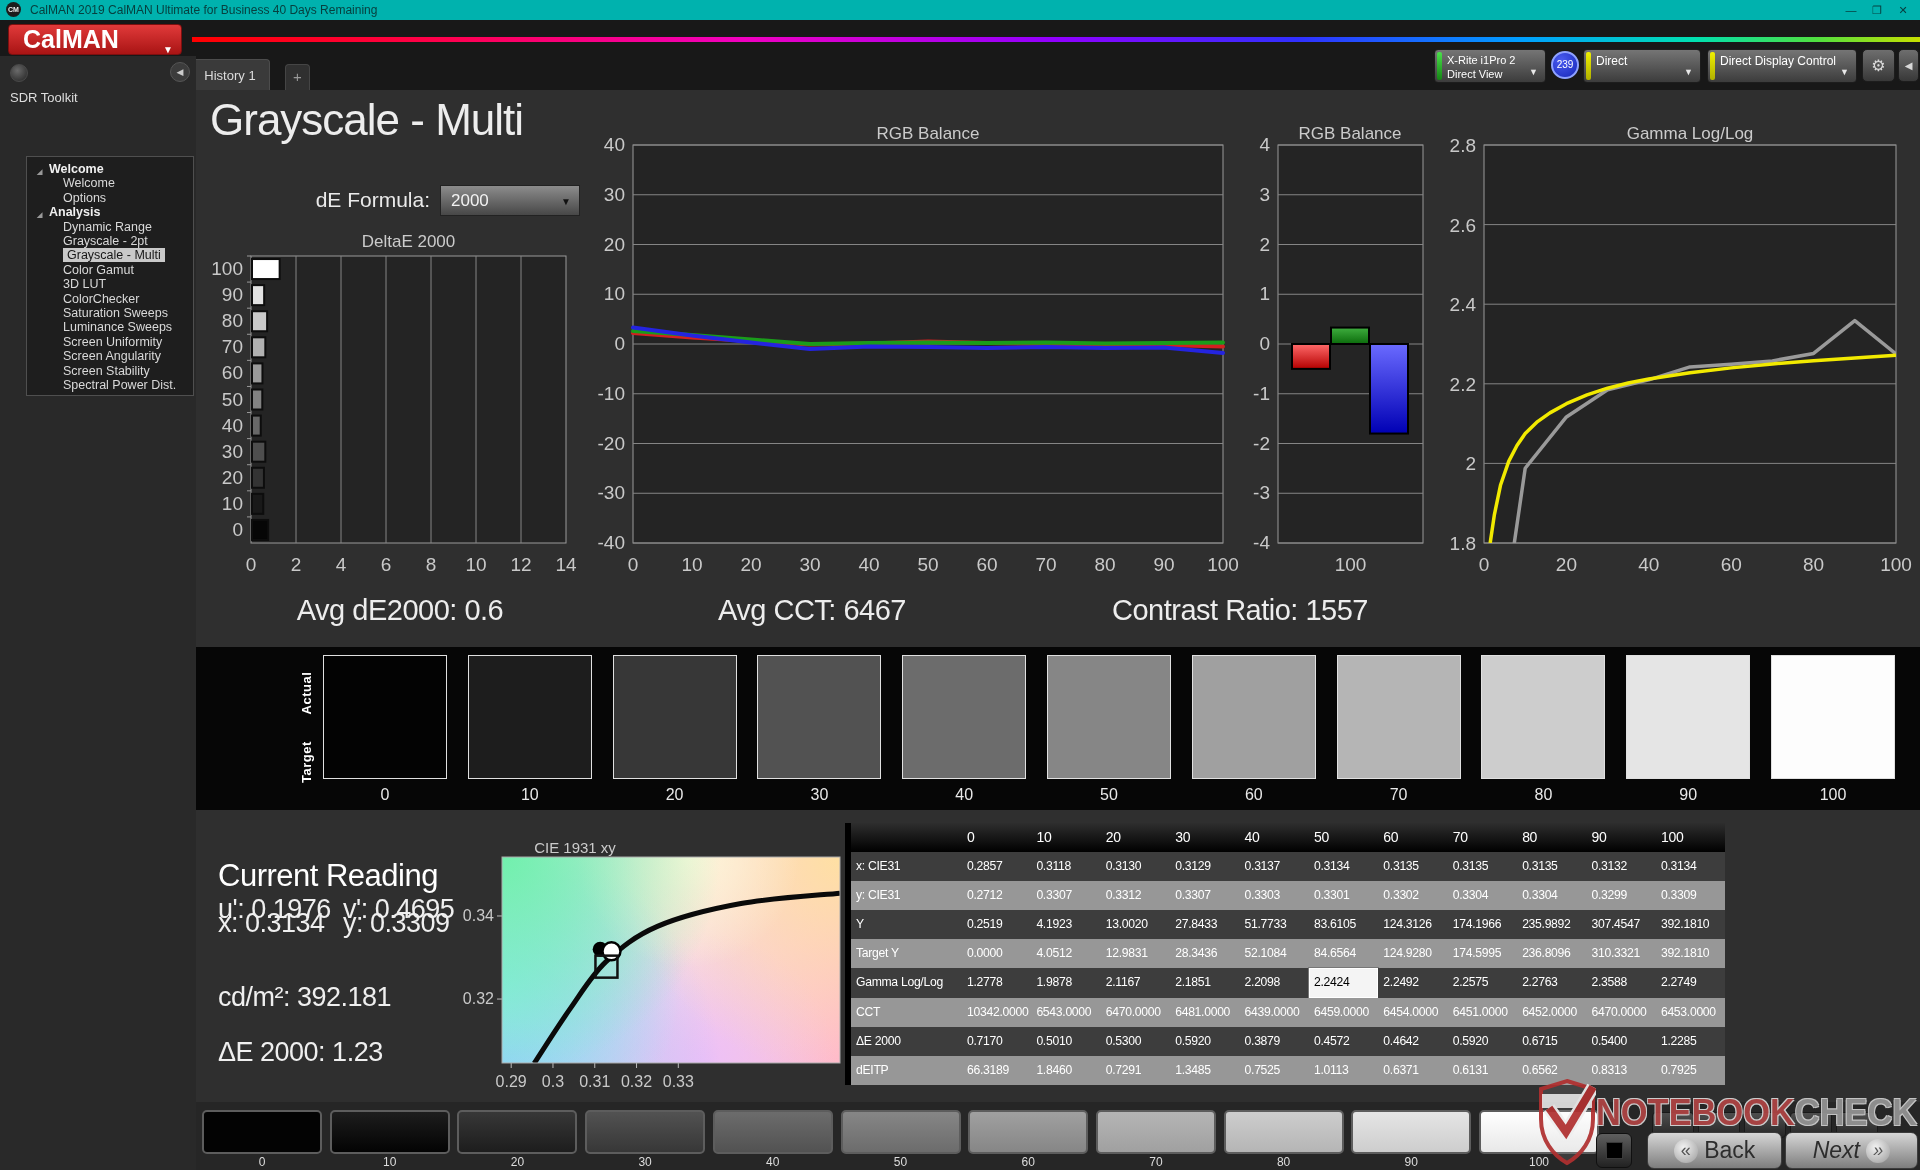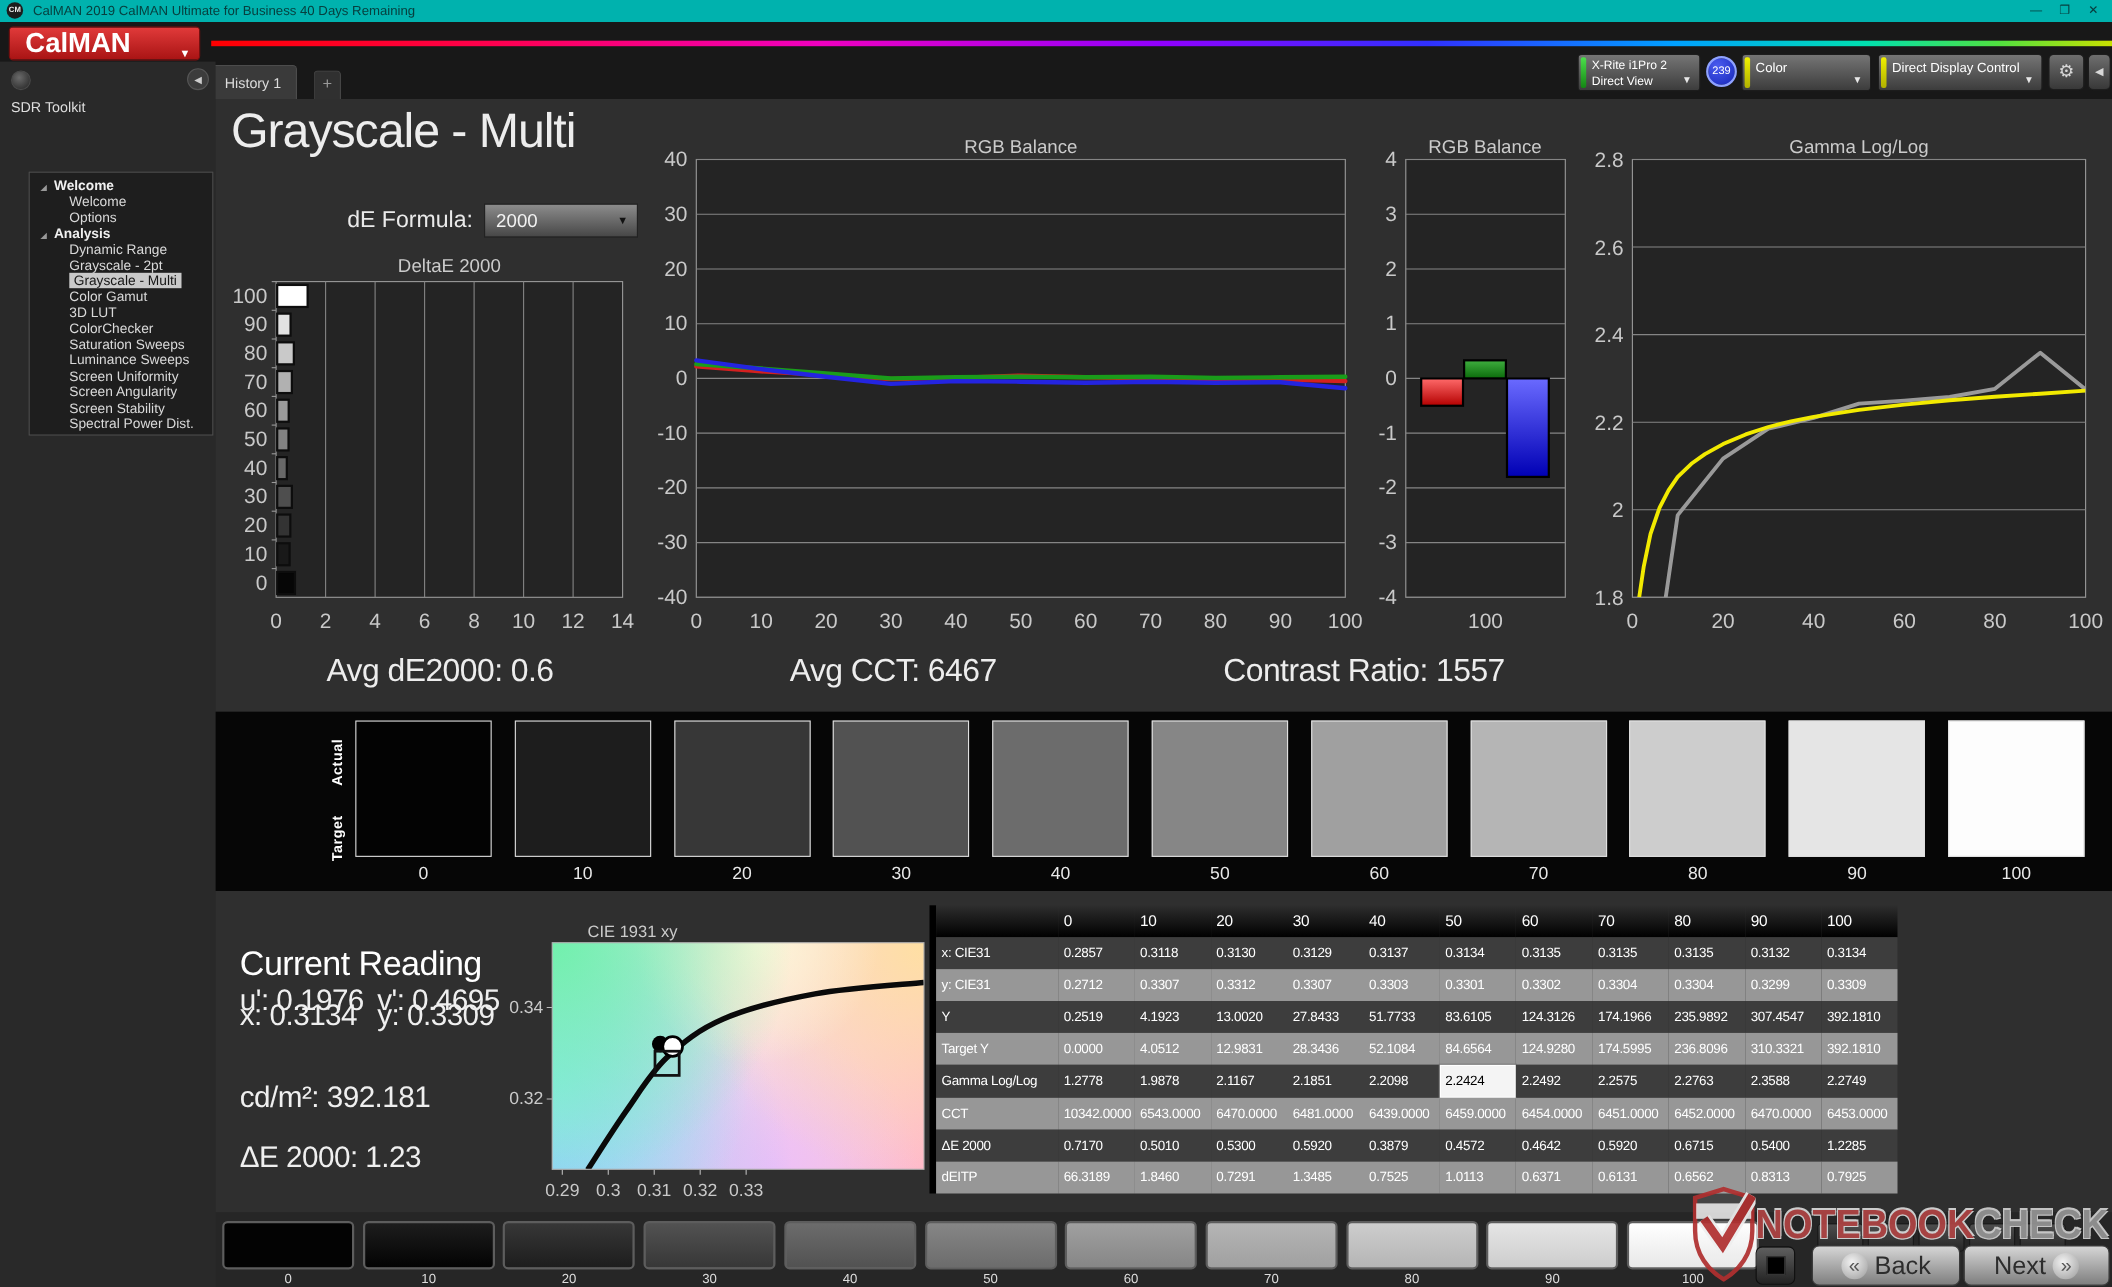--- a/index.html
+++ b/index.html
@@ -107,21 +107,21 @@
 
   
   .footband{position:absolute;left:196px;top:1102px;width:1724px;height:68px;background:#262626;}
   .fsw{position:absolute;top:1110px;width:120px;height:44px;border:2px solid #5d5d5d;border-radius:5px;}
   .fsw-label{position:absolute;top:1155px;width:120px;text-align:center;font-size:12px;color:#ddd;}
   .mini-btn{position:absolute;top:1112px;width:42px;height:26px;background:linear-gradient(#4e4e4e,#262626);border:1px solid #191919;border-radius:4px;}
   .stopbtn{position:absolute;left:1596px;top:1133px;width:36px;height:35px;background:linear-gradient(#5f5f5f,#222);border:1px solid #101010;border-radius:6px;}
   .stopbtn .sq{position:absolute;left:9px;top:8px;width:17px;height:17px;background:#000;border:1px solid #3a3a3a;}
   .navbtn{position:absolute;top:1132px;height:37px;background:linear-gradient(#d6d6d6,#7e7e7e);border:1px solid #3c3c3c;border-radius:7px;color:#2d2d2d;font-size:23px;text-align:center;line-height:35px;}
   .navbtn.back{left:1647px;width:135px;}
-  .navbtn.next{left:1785px;width:133px;}
+  .navbtn.next{left:1785px;width:133px;font-style:italic;}
   .navbtn .chev{display:inline-block;width:24px;height:24px;border-radius:50%;background:radial-gradient(circle at 40% 35%,#f2f2f2,#9a9a9a);color:#555;font-size:18px;line-height:23px;vertical-align:2px;}
 
   
   .watermark{position:absolute;left:1520px;top:1072px;width:400px;height:98px;z-index:30;pointer-events:none;opacity:0.93;}
   .wm-shield{position:absolute;left:18px;top:6px;}
   .wm-text{position:absolute;left:76px;top:20px;font-size:37px;font-weight:bold;white-space:nowrap;transform:scaleX(0.93);transform-origin:left;}
   .wm-1{color:rgba(168,42,42,0.85);text-shadow:1px 1px 0 #d8d8d8,-1px -1px 0 #d8d8d8,1px -1px 0 #d8d8d8,-1px 1px 0 #d8d8d8;}
   .wm-2{color:rgba(100,100,100,0.55);text-shadow:1px 1px 0 #cfcfcf,-1px -1px 0 #cfcfcf,1px -1px 0 #cfcfcf,-1px 1px 0 #cfcfcf;}
 </style>
 </head>
@@ -151,21 +151,21 @@
     <span class="stripe green"></span>
     <span class="dd-lines">
       <span>X-Rite i1Pro 2</span><br>
       <span>Direct View</span>
     </span>
     <span class="dd-arrow">▼</span>
   </div>
   <div class="badge">239</div>
   <div class="dd source">
     <span class="stripe yellow"></span>
-    <span class="dd-one">Color</span>
+    <span class="dd-one">Direct</span>
     <span class="dd-arrow">▼</span>
   </div>
   <div class="dd ddc">
     <span class="stripe yellow"></span>
     <span class="dd-one">Direct Display Control</span>
     <span class="dd-arrow">▼</span>
   </div>
   <div class="sqbtn gear"><span>⚙</span></div>
   <div class="sqbtn collapse"><span>◀</span></div>
 

